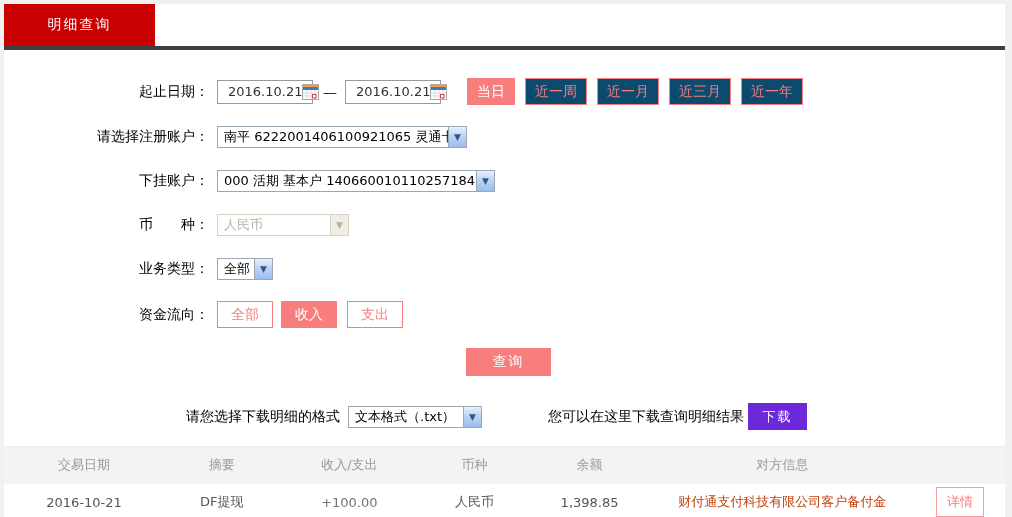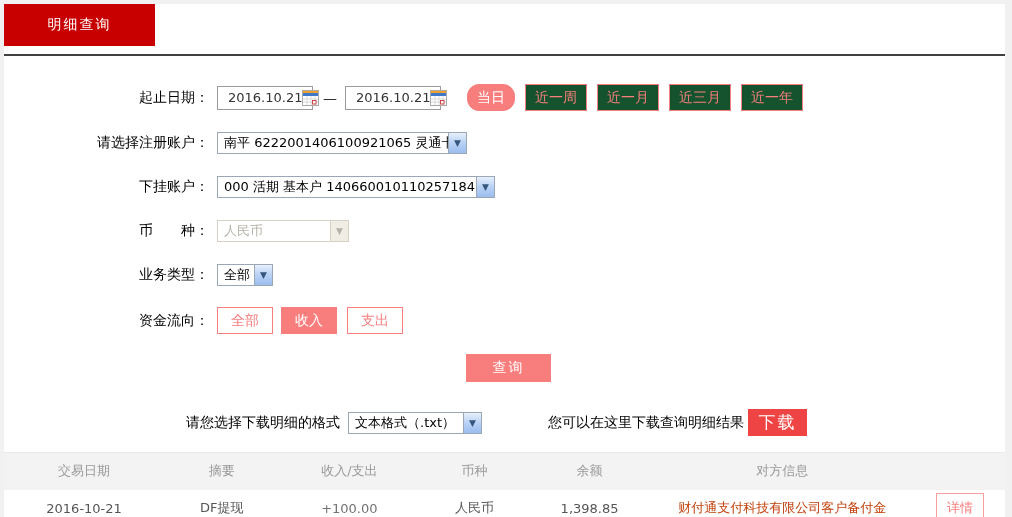--- a/index.html
+++ b/index.html
@@ -2,37 +2,37 @@
 <html><head>
 <meta charset="utf-8">
 <style>
   * { margin:0; padding:0; box-sizing:border-box; }
   html,body { width:1012px; height:517px; overflow:hidden; }
   body { font-family:"DejaVu Sans","Liberation Sans",sans-serif; background:#f1f1f1; }
   .page { position:relative; width:1012px; height:517px; background:#f1f1f1; }
   .content { position:absolute; left:4px; top:4px; width:1001px; height:513px; background:#fff; }
 
   
-  .tabbar { position:relative; height:52px; border-bottom:2px solid #404040; }
+  .tabbar { position:relative; height:46px; border-bottom:4px solid #404040; }
   .tab { position:absolute; left:0; top:0; width:151px; height:42px; background:#c80000; color:#fff;
          font-size:14px; display:flex; align-items:center; justify-content:center; letter-spacing:2px; cursor:pointer; }
 
   
   .form { padding-top:28px; }
   .frow { display:flex; align-items:center; margin-bottom:20px; min-height:24px; }
   .flabel { width:205px; text-align:right; font-size:14px; color:#000; flex:0 0 205px; }
 
   .dateinput { display:flex; align-items:center; justify-content:space-between; width:96px; height:24px;
                border:1px solid #9a9a9a; background:#fff; margin-left:8px; padding:0 3px 0 10px; font-size:13px; color:#333; }
   .dash { margin:0 8px 0 10px; font-size:14px; color:#333; }
 
   .qbtn { display:inline-block; margin-left:10px; padding:4px 9px; font-size:14px; border:1px solid #f87d7d;
-          color:#f87d7d; background:#14532d; cursor:pointer; line-height:17px; }
+          color:#f87d7d; background:#0c4a6e; cursor:pointer; line-height:17px; }
   .qbtn.active { background:#f87d7d; color:#fff; }
-  .qbtn.first { margin-left:26px;border-radius:12px; }
+  .qbtn.first { margin-left:26px; }
 
   
   .sel { display:flex; align-items:center; height:22px; border:1px solid #9aa8b5; background:#fff; margin-left:8px;
          font-size:13px; color:#000; cursor:pointer; }
   .sel .sel-text { flex:1; padding:0 6px; white-space:nowrap; overflow:hidden; }
   .sel .sel-arrow { width:18px; height:20px; flex:0 0 18px; display:flex; align-items:center; justify-content:center;
          background:linear-gradient(#e8f0fb,#bcd4f5 45%,#9cbdef); border-left:1px solid #9aa8b5; color:#35567d; font-size:9px; }
   .sel.disabled { border-color:#d7d2c4; color:#b5b2a8; }
   .sel.disabled .sel-text { color:#b5b2a8; }
   .sel.disabled .sel-arrow { background:#efede4; color:#b5b2a8; border-left:1px solid #d7d2c4; }
@@ -41,21 +41,21 @@
              color:#f87d7d; background:#fff; cursor:pointer; line-height:17px; }
   .flowbtn.active { background:#f87d7d; color:#fff; }
 
   .query-row { display:flex; justify-content:center; margin:19px 0 27px 8px; }
   .query-btn { width:85px; height:28px; background:#f87d7d; color:#fff; border:none; font-size:14px;
                letter-spacing:2px; cursor:pointer; font-family:inherit; }
 
   .dl-row { display:flex; align-items:center; padding-left:182px; margin-bottom:16px; font-size:14px; color:#000; }
   .dl-row .sel { width:134px; }
   .dl-hint { margin-left:66px; }
-  .dl-btn { margin-left:4px; width:59px; height:27px; background:#ef4444; color:#fff; border:none; font-size:17px;
+  .dl-btn { margin-left:4px; width:59px; height:27px; background:#6d28d9; color:#fff; border:none; font-size:13px;
             letter-spacing:2px; cursor:pointer; font-family:inherit; }
 
   
   table { width:100%; border-collapse:collapse; table-layout:fixed; }
   thead tr { background:#f3f3f3; height:37px;margin-top:42px; }
   thead th { font-weight:normal; font-size:13px; color:#999; text-align:center; border-top:1px solid #eaeaea; }
   tbody tr { height:38px; border-bottom:1px solid #dedede; background:#fff;margin-left:24px; }
   tbody td { font-size:13px; color:#555; text-align:center; }
   td.amount { color:#737373; }
   td.cparty { color:#c2410c; }

